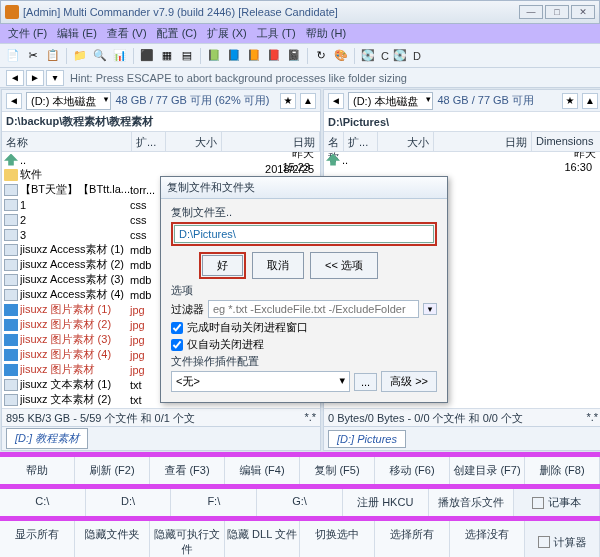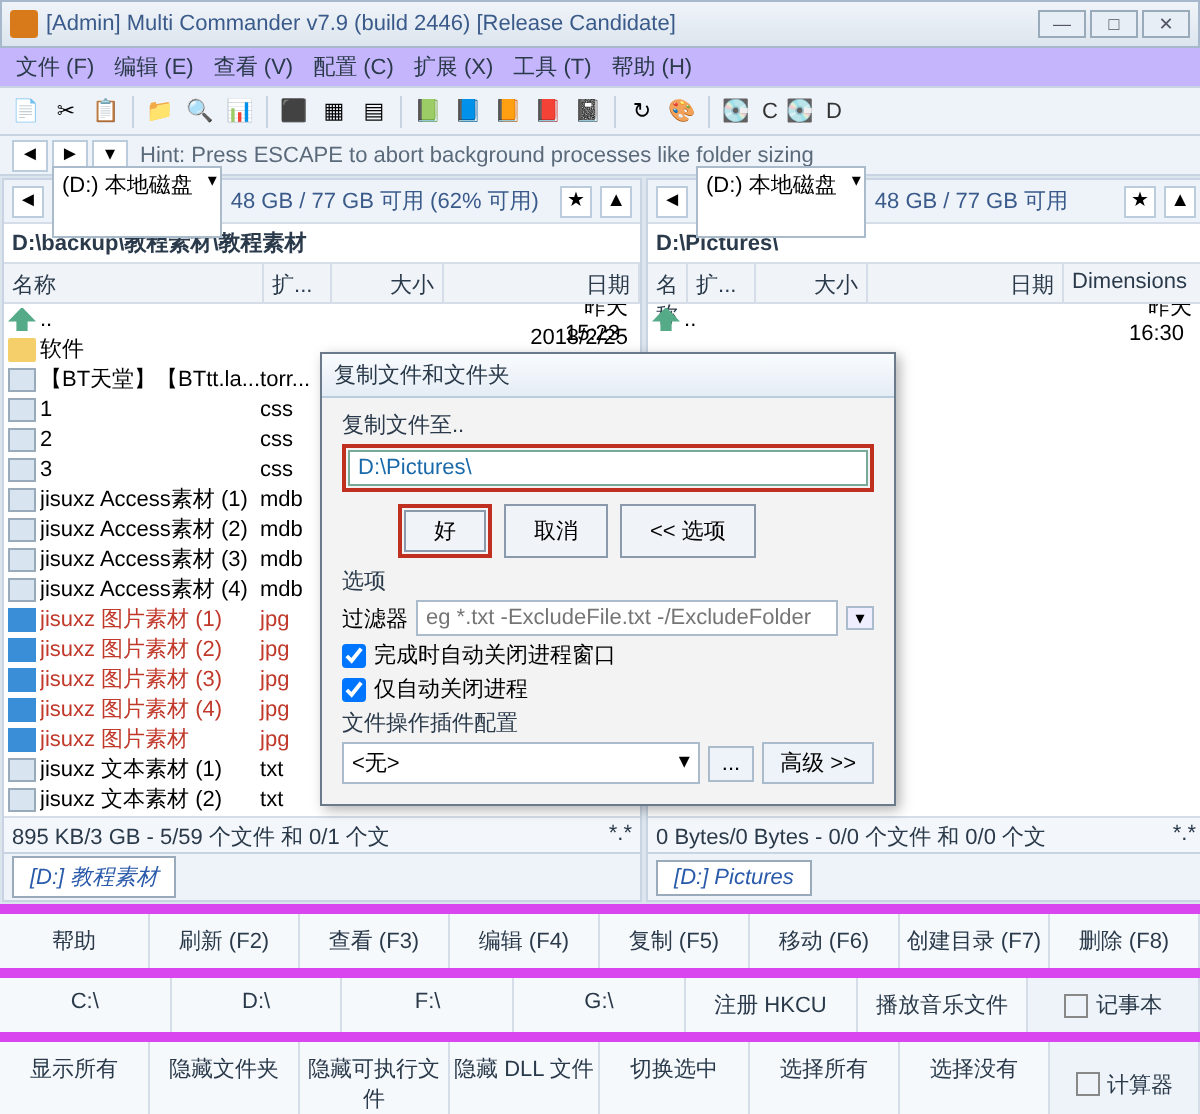--- a/index.html
+++ b/index.html
@@ -25,21 +25,21 @@
 
 .hintbar { height: 20px; background: #eef3f9; display: flex; align-items: center; padding: 0 6px; border-bottom: 1px solid #c8d4e2; }
 .hintbar .nav { display: flex; gap: 2px; margin-right: 6px; }
 .navbtn { width: 18px; height: 16px; border: 1px solid #bcd; background: #fff; font-size: 10px; text-align: center; line-height: 14px; }
 .hintbar .txt { color: #5a6a7a; }
 
 
 .panels { display: flex; height: 364px; }
 .panel { flex: 1; display: flex; flex-direction: column; background: #fff; border: 1px solid #c8d4e2; margin: 1px; }
 .drivebar { height: 22px; background: #eef3f9; border-bottom: 1px solid #d4dde8; display: flex; align-items: center; padding: 0 4px; gap: 4px; }
-.driveselect { border: 1px solid #abc; padding: 1px 14px 18px 4px; background: #fff; position: relative; }
+.driveselect { border: 1px solid #abc; padding: 1px 14px 0 4px; background: #fff; position: relative; }
 .driveselect::after { content: "▾"; position: absolute; right: 2px; font-size: 9px; }
 .driveinfo { color: #3a5a8a; }
 .upbtn,.star { width: 16px; height: 16px; border: 1px solid #bcd; background: #fff; font-size: 10px; text-align: center; line-height: 14px; }
 
 .pathbar { height: 20px; background: #fff; border-bottom: 1px solid #d4dde8; display: flex; align-items: center; padding: 0 4px; color: #2a3a4a; font-weight: bold; }
 
 .colhdr { height: 20px; background: #f0f4f9; border-bottom: 1px solid #d4dde8; display: flex; }
 .colhdr .col { padding: 3px 4px; border-right: 1px solid #d4dde8; color: #2a3a4a; }
 .c-name { flex: 1; }
 .c-ext { width: 34px; }

